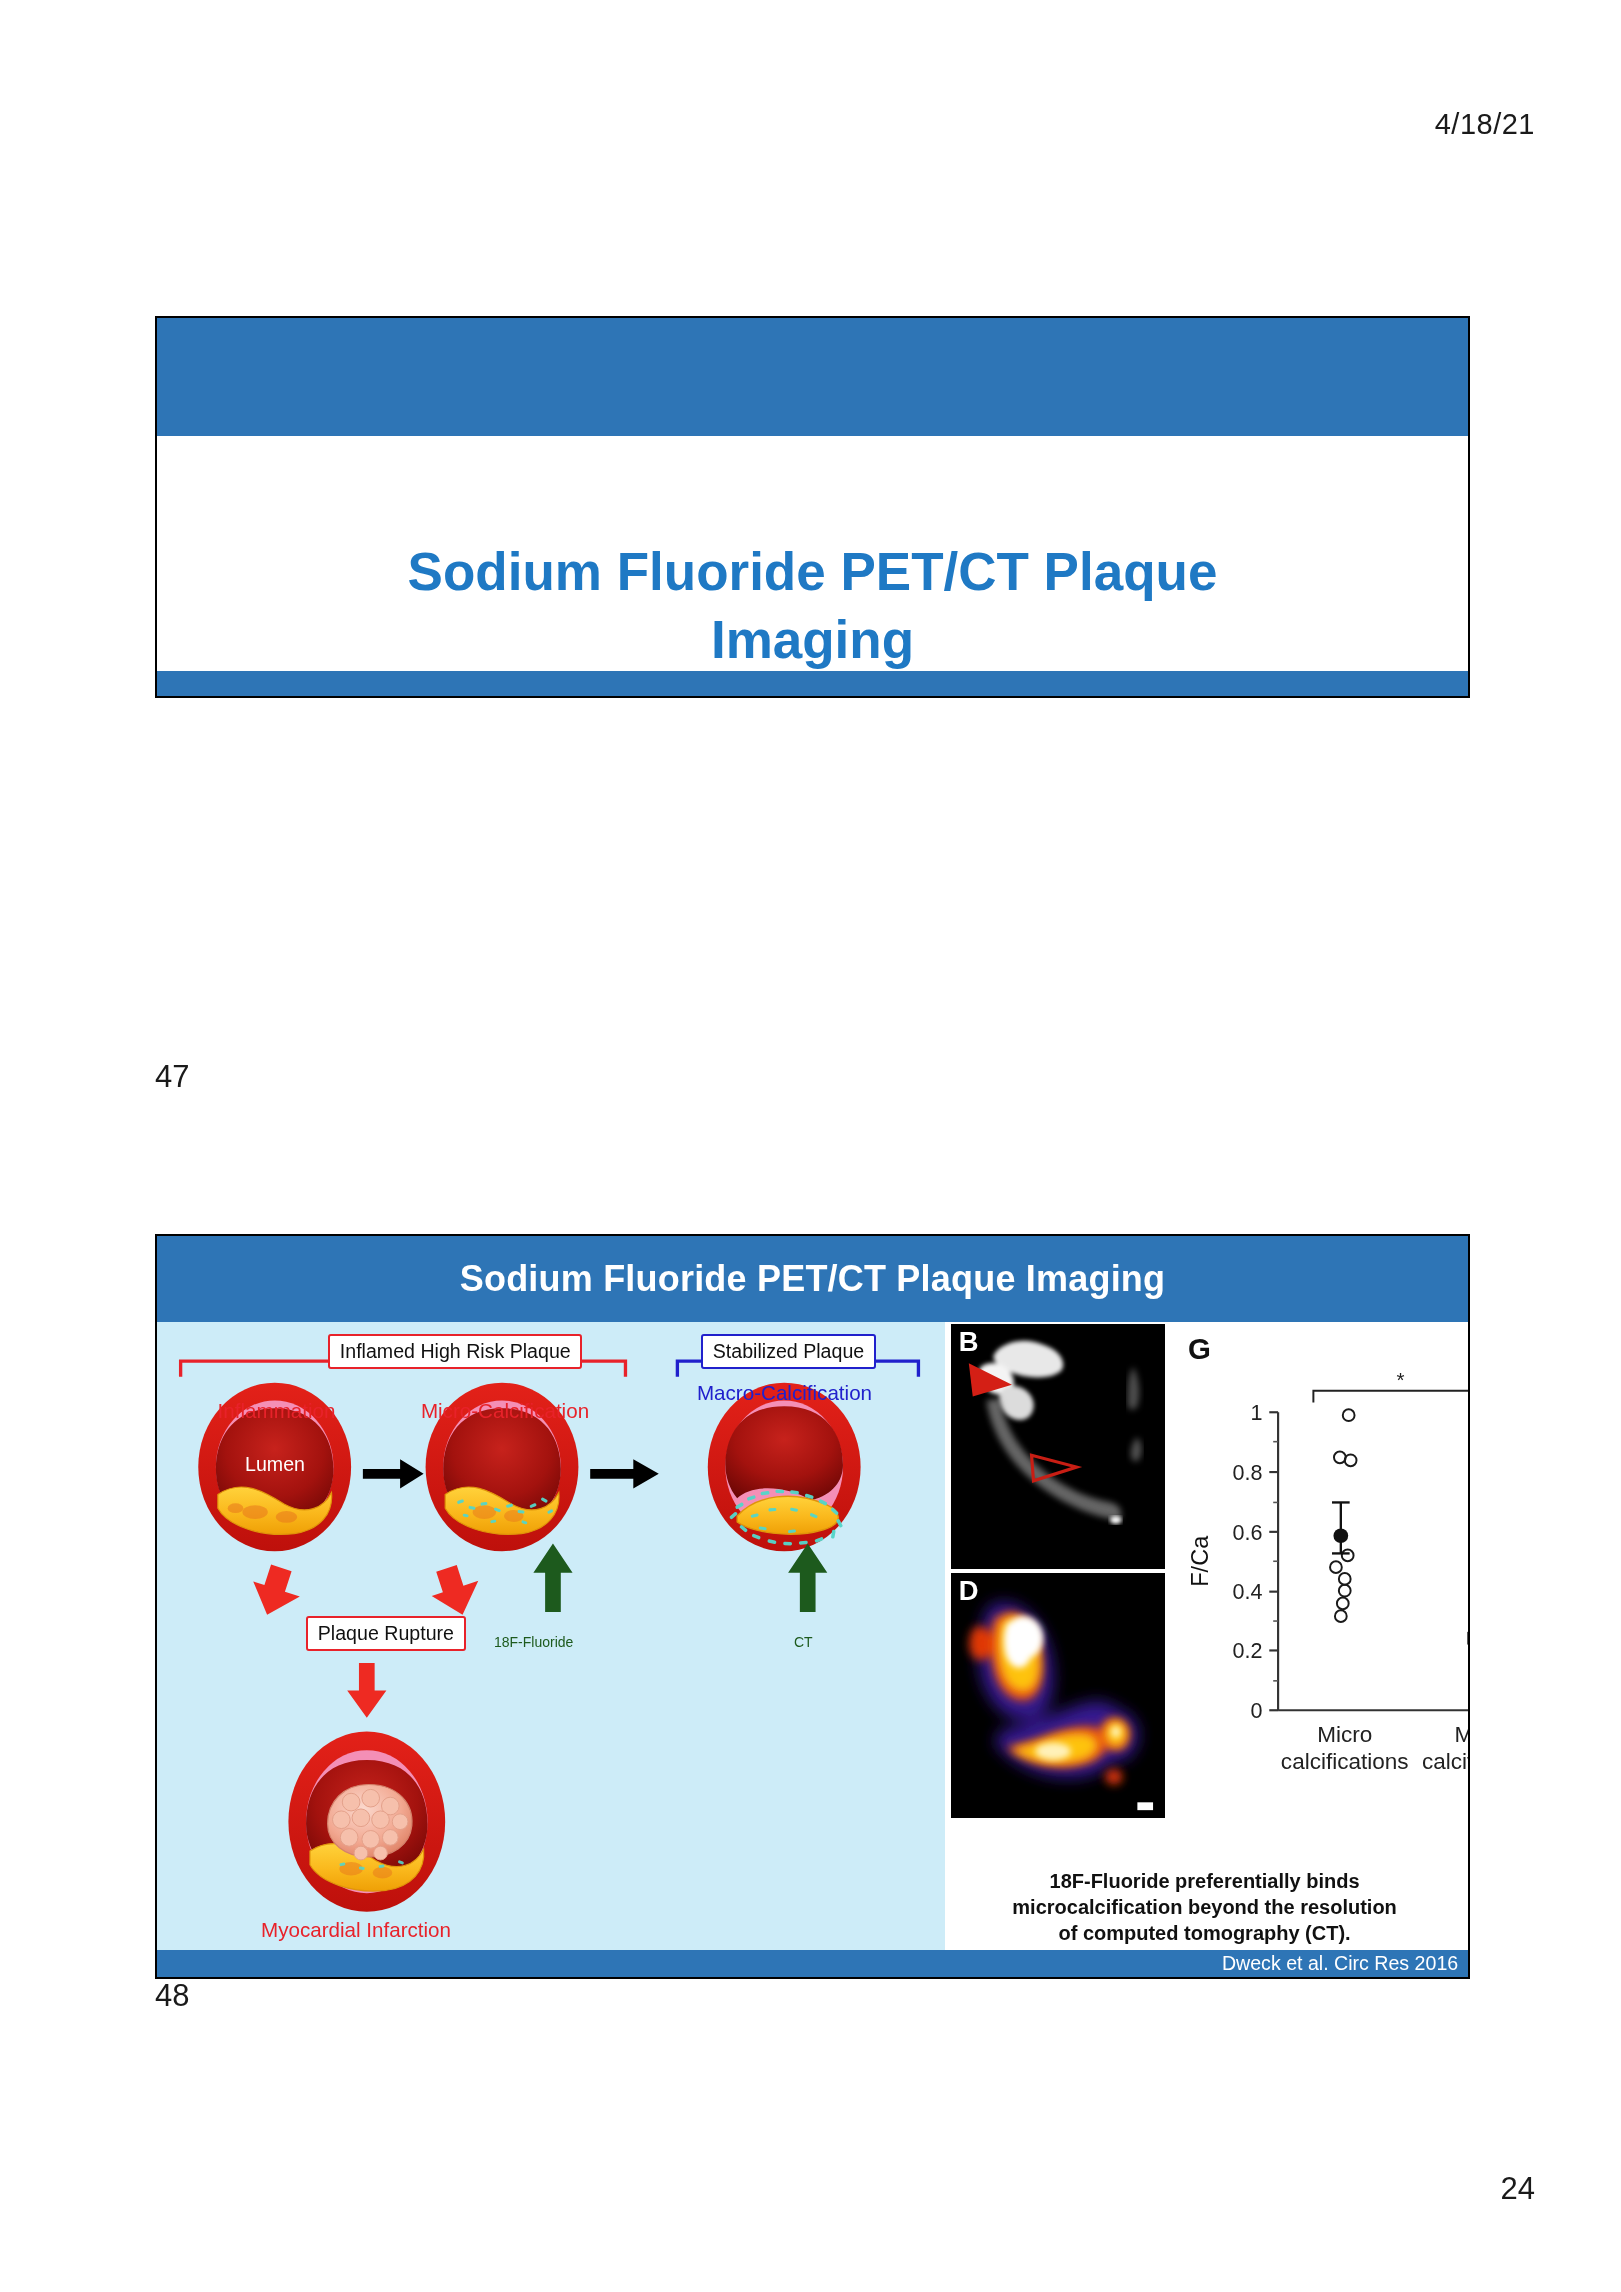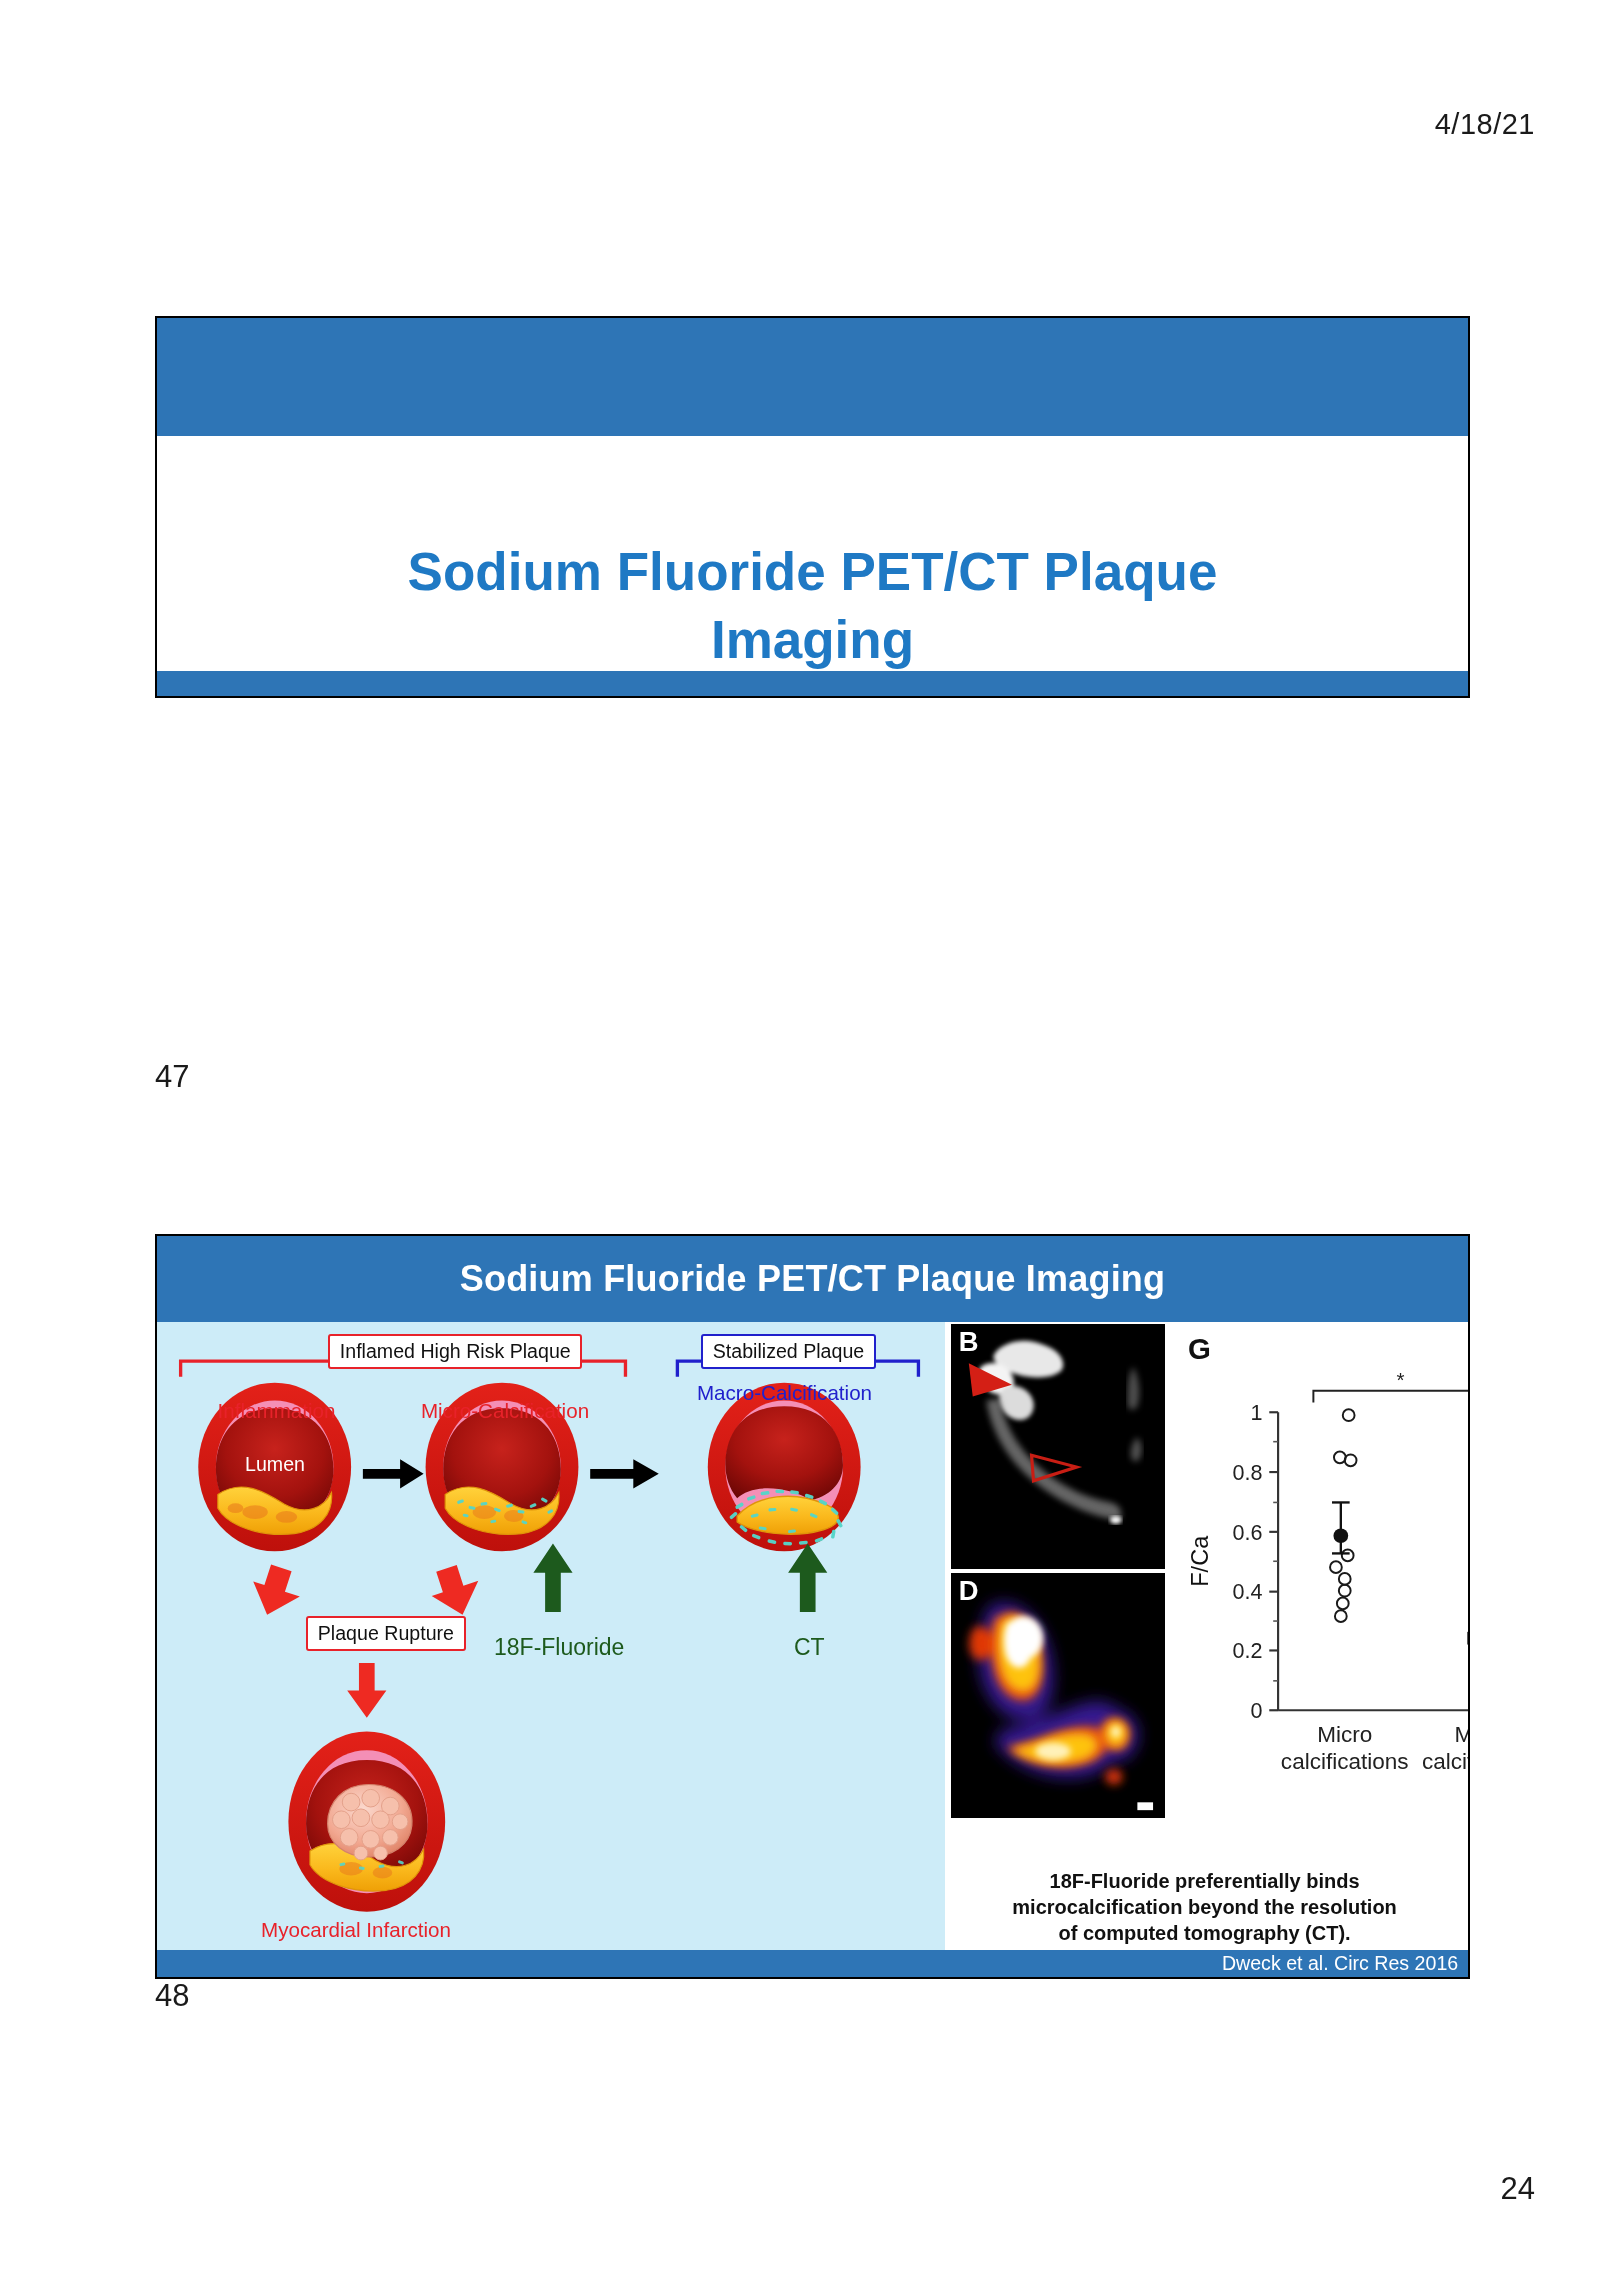--- a/index.html
+++ b/index.html
@@ -87,21 +87,21 @@
   .lbl-box.blue{border-color:#2020CC;}
 
   .stage-lbl{
     position:absolute;font-size:20.6px;font-weight:500;white-space:nowrap;
     text-align:center;
   }
   .stage-lbl.red{color:#E8222A;margin-top:18px;}
   .stage-lbl.blue{color:#2020CC;}
 
   .mod-lbl{
-    position:absolute;font-size:23px;color:#1d5a1d;white-space:nowrap;
+    position:absolute;font-size:14px;color:#1d5a1d;white-space:nowrap;
   }
   .mi-lbl{
     position:absolute;font-size:20.6px;color:#E8222A;white-space:nowrap;
     font-weight:500;
   }
 
   
   .imaging{
     position:relative;flex:1 1 auto;height:100%;background:#fff;
   }

